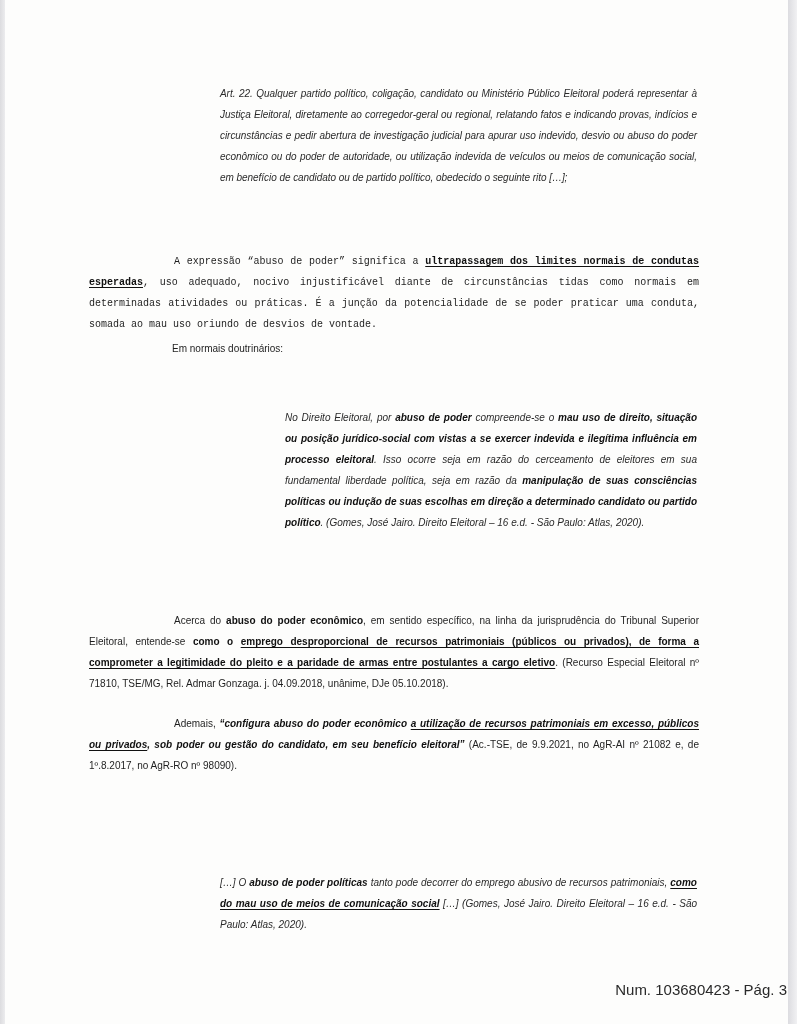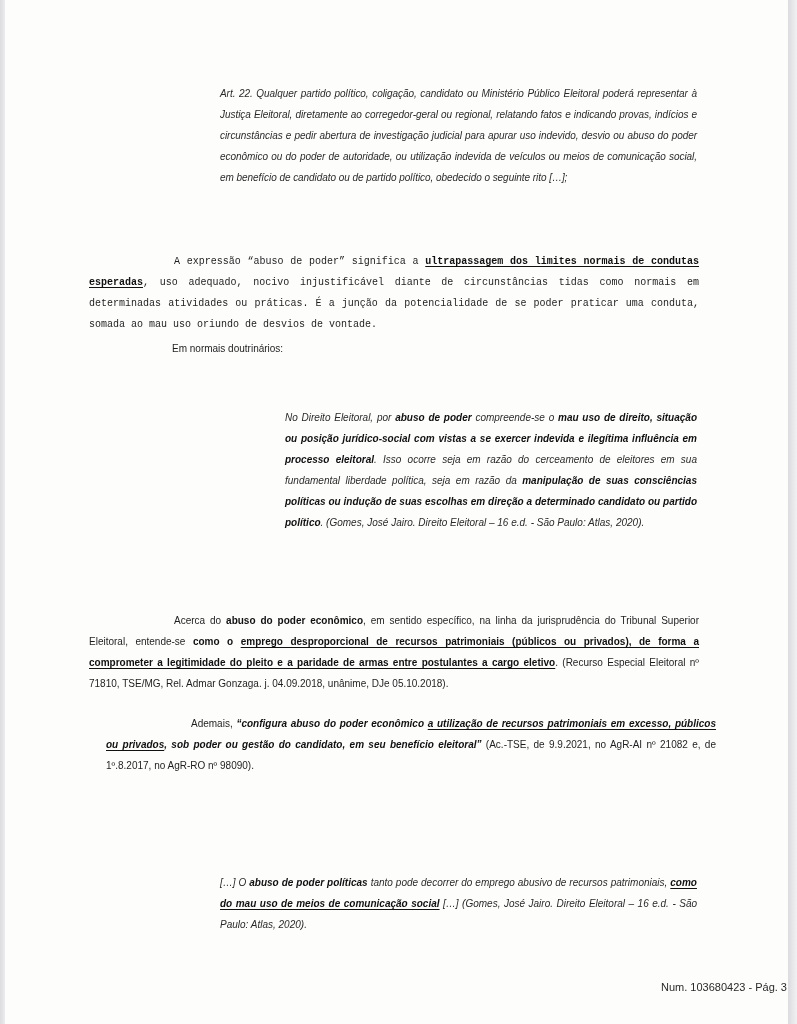--- a/index.html
+++ b/index.html
@@ -22,26 +22,26 @@
   .block { position: absolute; margin: 16px; font-size: 10px; line-height: 21px; text-align: justify; text-align-last: left; }
   .quote { font-style: italic; color: #2a2a2a; }
   .indent { text-indent: 85px; }
   b, strong { font-weight: bold; color: #111; }
   u { text-decoration: underline; text-underline-offset: 2px; }
   .q1 { left: 204px; top: 67px; width: 477px; letter-spacing: -0.05px; }
   .p1 { left: 73px; top: 235px; width: 610px; font-family: Liberation Mono, monospace; }
   .p2 { left: 156px; top: 322px; width: 400px; }
   .q2 { left: 269px; top: 391px; width: 412px; }
   .p3 { left: 73px; top: 594px; width: 610px; }
-  .p4 { left: 90px; top: 697px; width: 610px; }
+  .p4 { left: 73px; top: 697px; width: 610px; }
   .p5 { left: 156px; top: 792px; width: 400px; }
   .q3 { left: 204px; top: 856px; width: 477px; }
   .footer {
     position: absolute; right: 10px; top: 981px;
-    font-size: 11px; color: #2a2a2a; text-align: center;
+    font-size: 15px; color: #2a2a2a; text-align: center;
   }
 </style>
 </head>
 <body>
 
 <div class="edge-left"></div>
 <div class="edge-right"></div>
 
 <div class="page">
 

